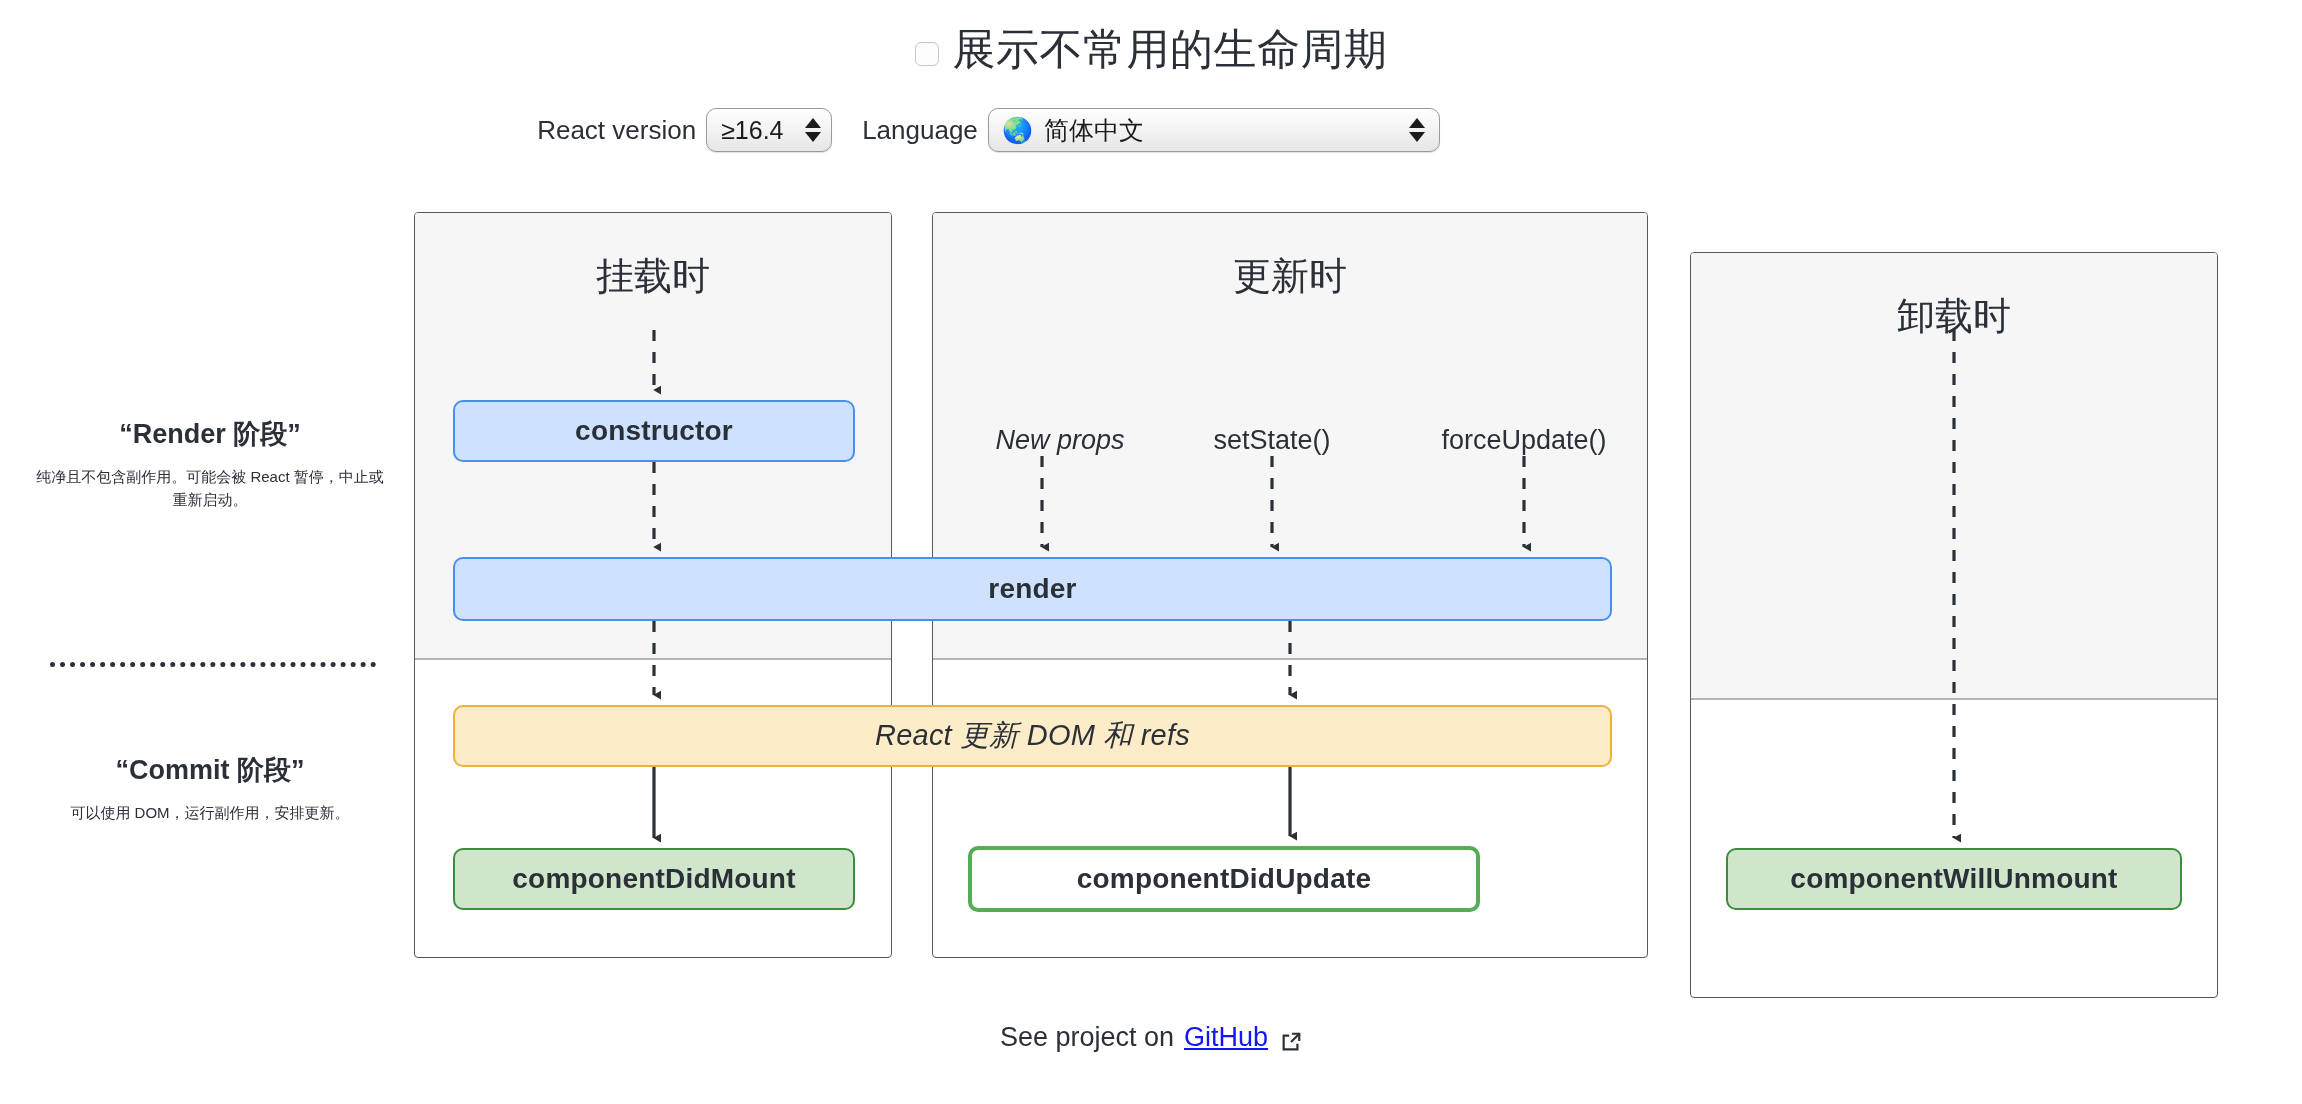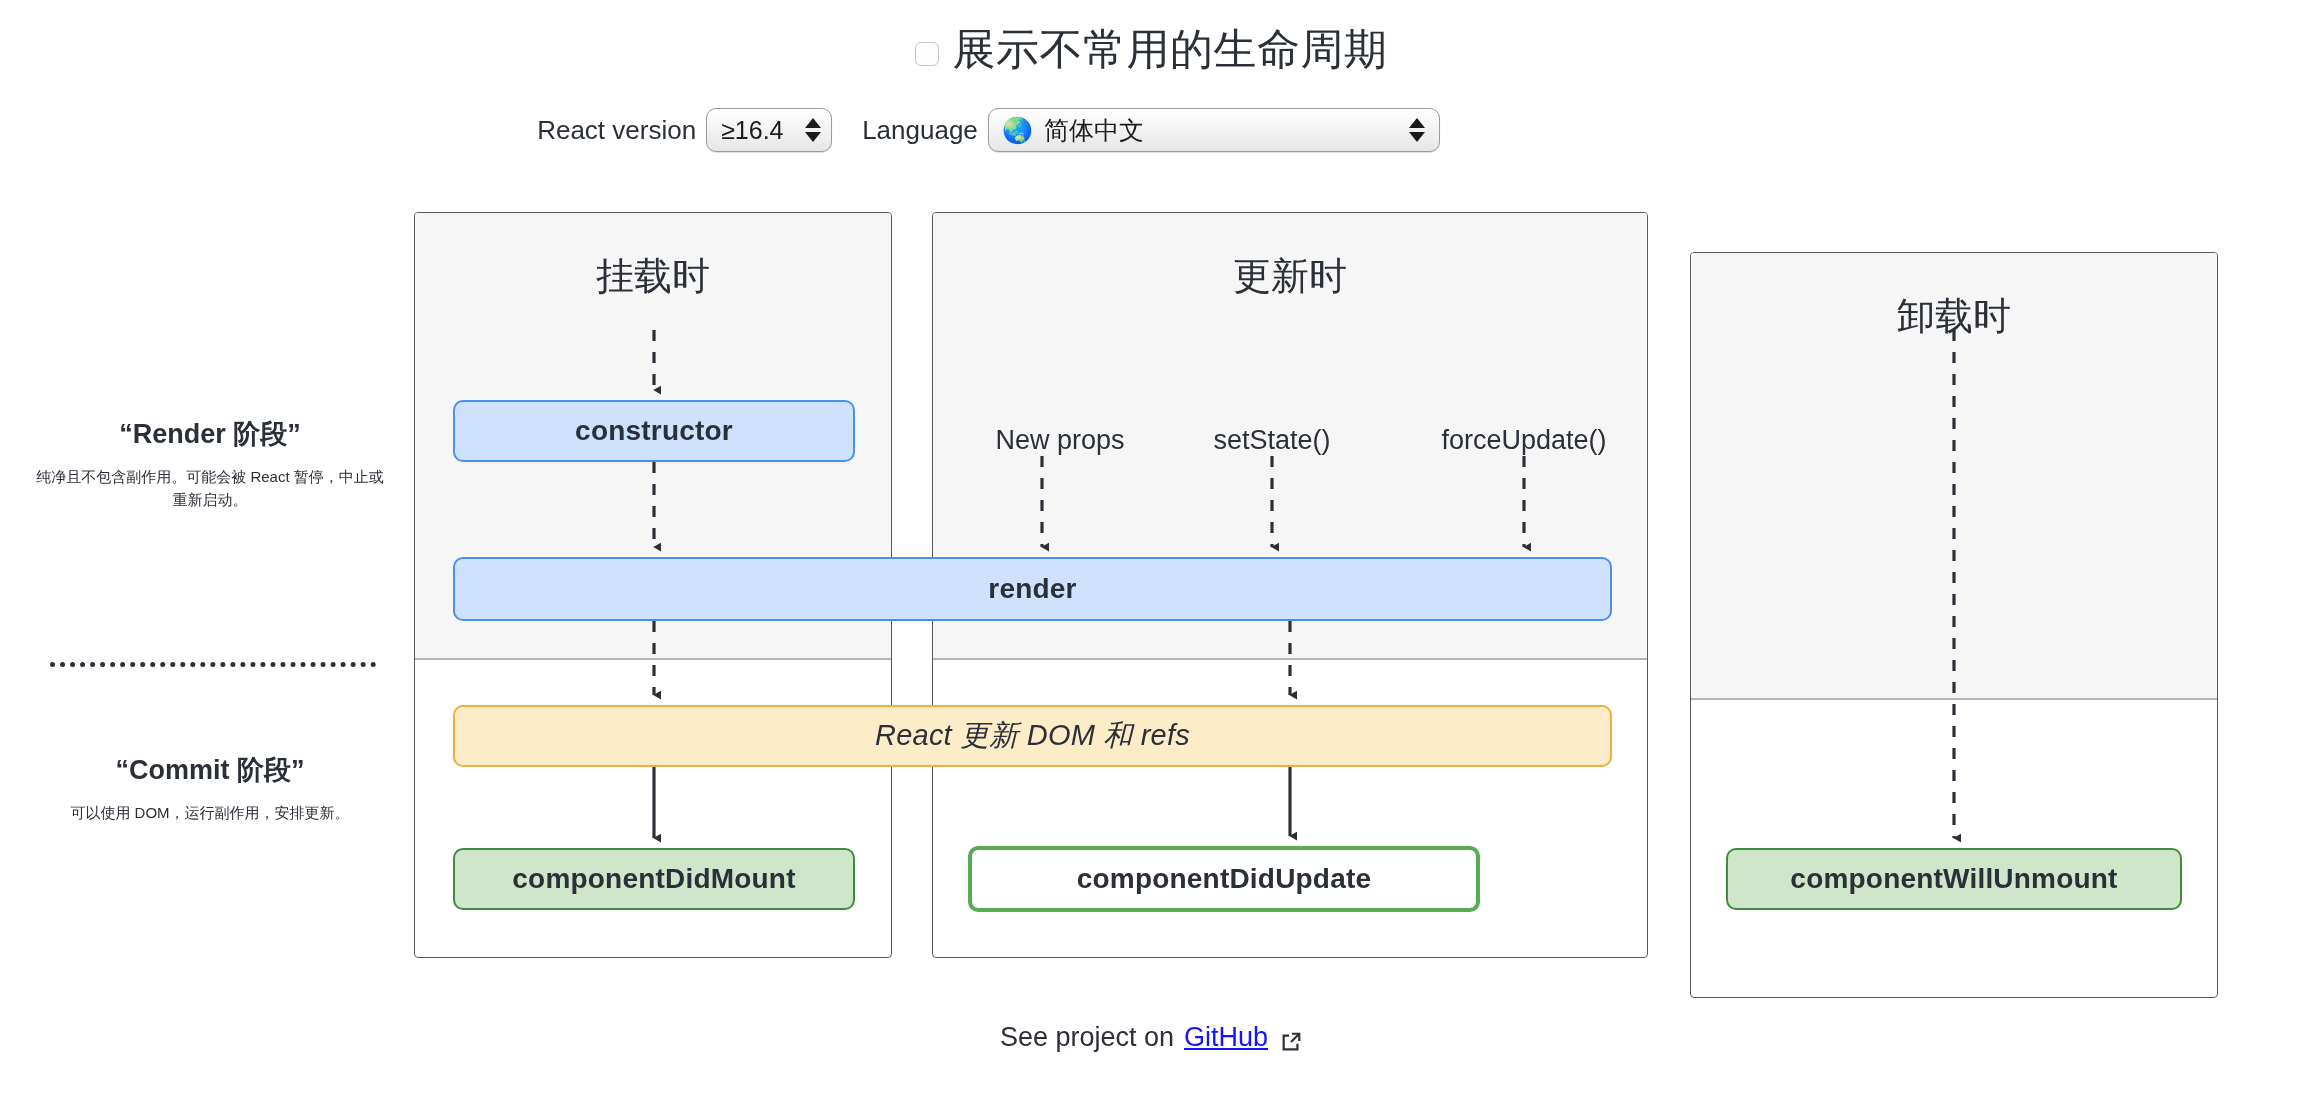--- a/index.html
+++ b/index.html
@@ -174,21 +174,21 @@
 
   
   .trigger {
     position: absolute;
     font-size: 27px;
     color: #2b3038;
     white-space: nowrap;
     transform: translateX(-50%);
     text-align: center;
   }
-  .trigger.italic { }
+  .trigger.italic { font-style: italic; }
   #trig-newprops   { left: 1060px; top: 425px; }
   #trig-setstate   { left: 1272px; top: 425px; }
   #trig-force      { left: 1524px; top: 425px; }
 
   
   #arrow-layer {
     position: absolute;
     left: 0; top: 0;
     width: 2302px; height: 1104px;
     pointer-events: none;

